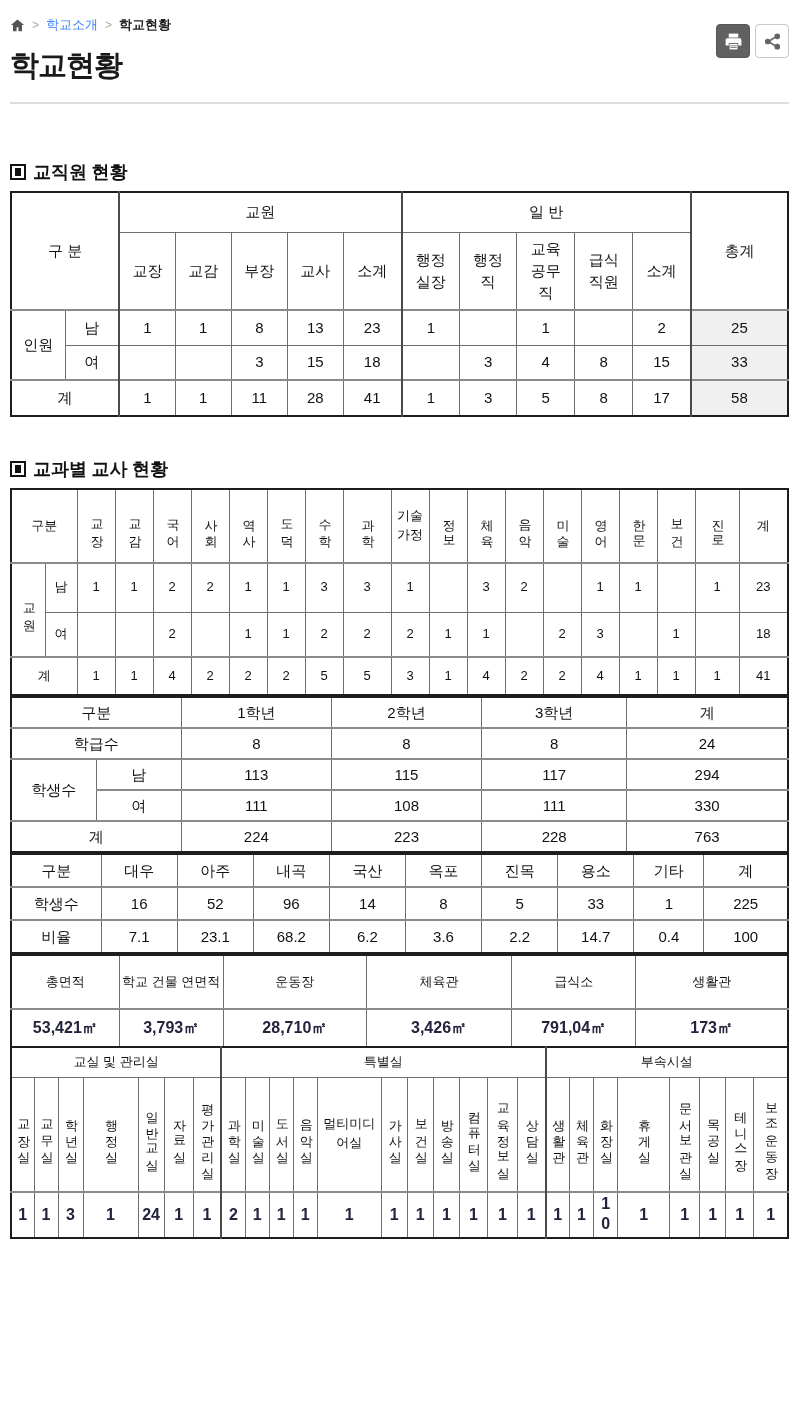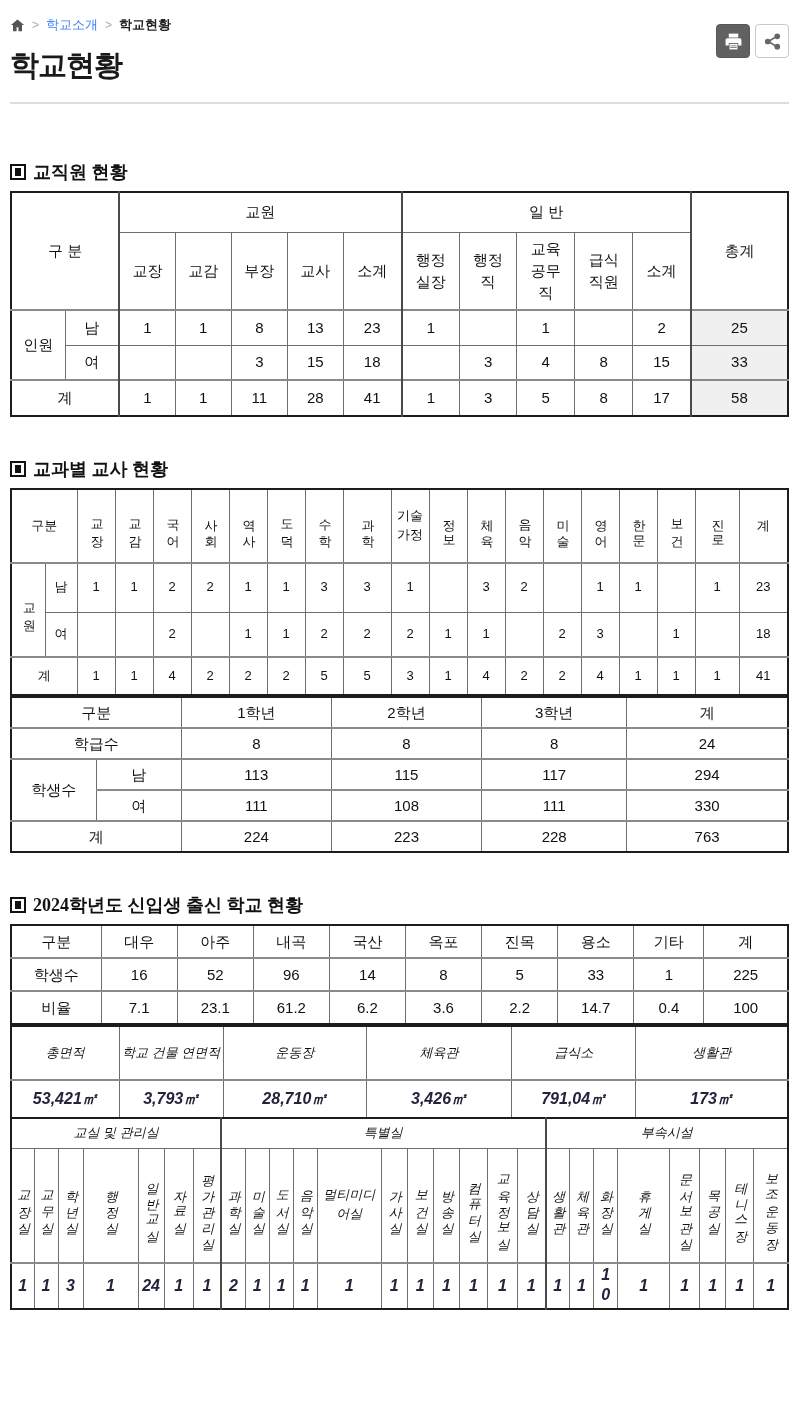--- a/index.html
+++ b/index.html
@@ -46,21 +46,21 @@
   #t1 tbody tr:nth-child(5){height:36px;}
   #t2{font-size:13px;}
   #t2 tbody tr:nth-child(1){height:74px;}
   #t2 tbody tr:nth-child(2){height:49px;}
   #t2 tbody tr:nth-child(3){height:45px;}
   #t2 tbody tr:nth-child(4){height:38px;}
   #t3{font-size:15px;}
   #t3 tbody tr{height:31px;}
   #t4{font-size:15px;}
   #t4 tbody tr{height:33px;}
-  #t5a,#t5b{font-size:13px;font-style:italic;}
+  #t5a,#t5b{font-size:13px;}
   #t5a tbody tr:nth-child(1){height:54px;}
   #t5a tbody tr:nth-child(2){height:38px;}
   #t5b{margin-top:-2px;}
   #t5b tbody tr:nth-child(1){height:30px;}
   #t5b tbody tr:nth-child(2){height:115px;}
   #t5b tbody tr:nth-child(3){height:46px;}
 </style>
 </head>
 <body>
 
@@ -354,26 +354,20 @@
           <td>224</td>
           <td>223</td>
           <td>228</td>
           <td>763</td>
         </tr>
       </tbody>
     </table>
 </div>
 
 <div class="section">
-  <div class="sec-heading">
-    <span class="sq">
-        <i></i>
-      </span>
-    <span>2024학년도 신입생 출신 학교 현황</span>
-  </div>
   <table id="t4">
       <colgroup>
         <col style="width: 90px;">
         <col style="width: 76px;">
         <col style="width: 76px;">
         <col style="width: 76px;">
         <col style="width: 76px;">
         <col style="width: 76px;">
         <col style="width: 76px;">
         <col style="width: 76px;">
@@ -402,21 +396,21 @@
           <td>8</td>
           <td>5</td>
           <td>33</td>
           <td>1</td>
           <td>225</td>
         </tr>
         <tr class="tl">
           <th>비율</th>
           <td>7.1</td>
           <td>23.1</td>
-          <td>61.2</td>
+          <td>68.2</td>
           <td>6.2</td>
           <td>3.6</td>
           <td>2.2</td>
           <td>14.7</td>
           <td>0.4</td>
           <td>100</td>
         </tr>
       </tbody>
     </table>
 </div>

